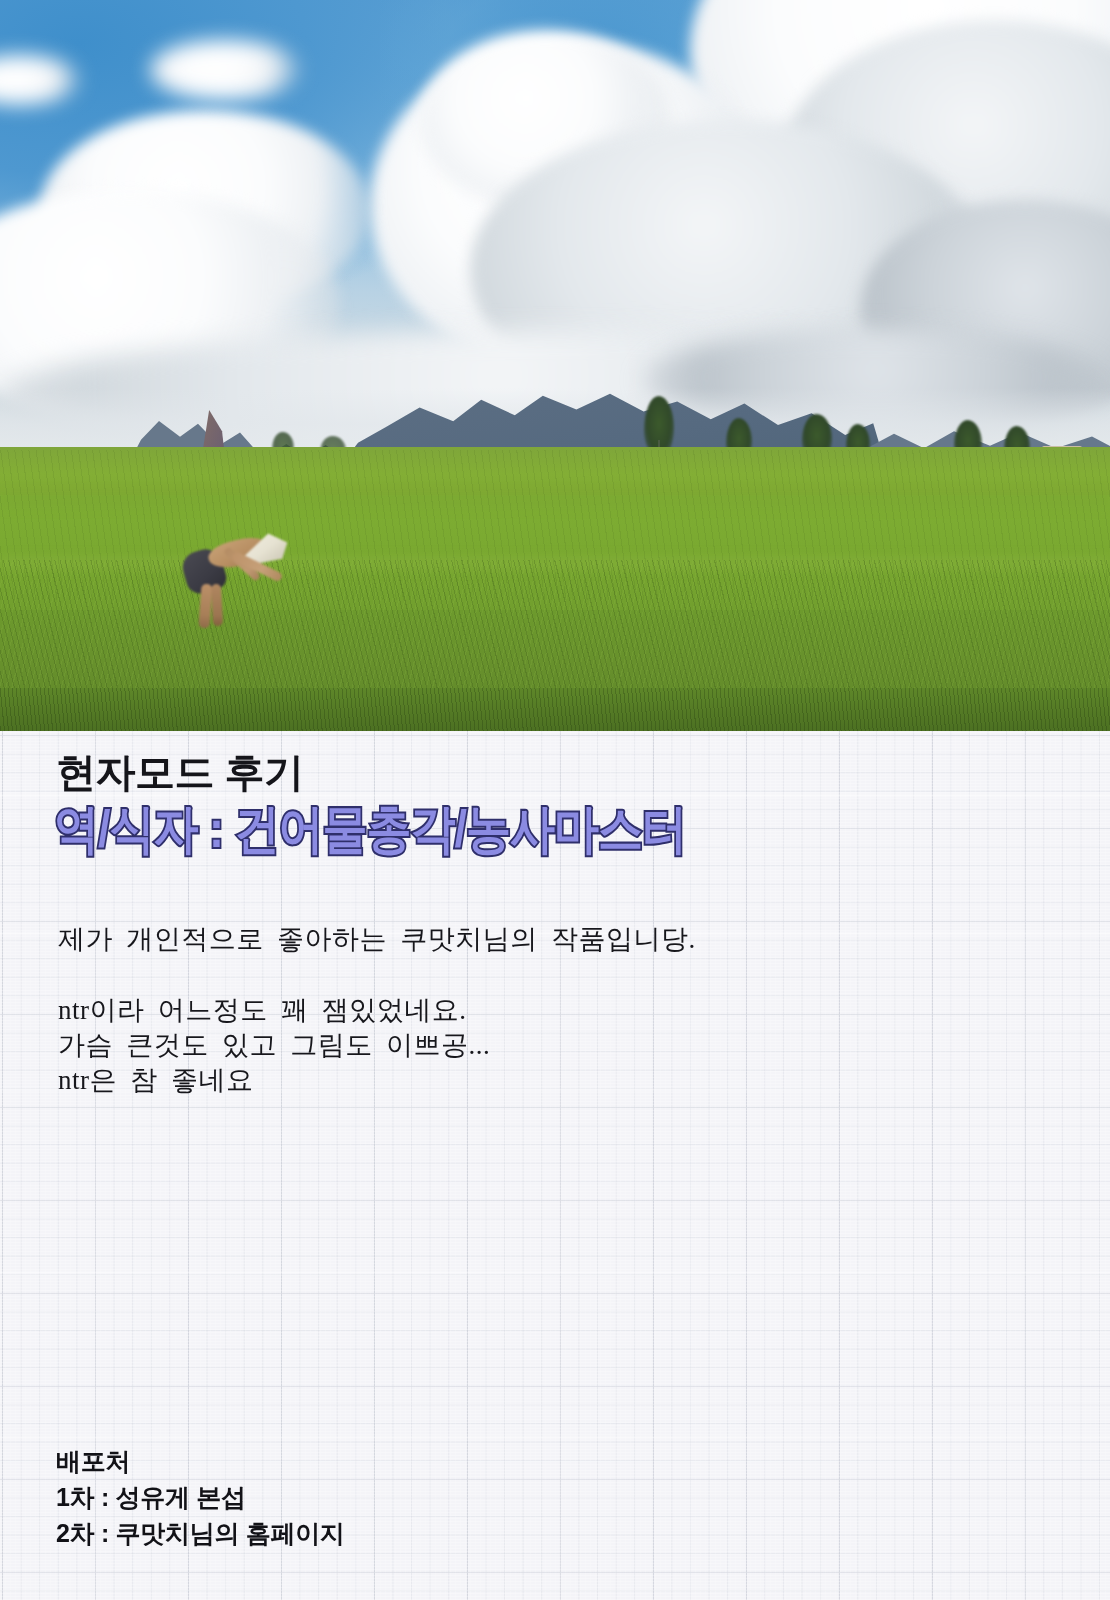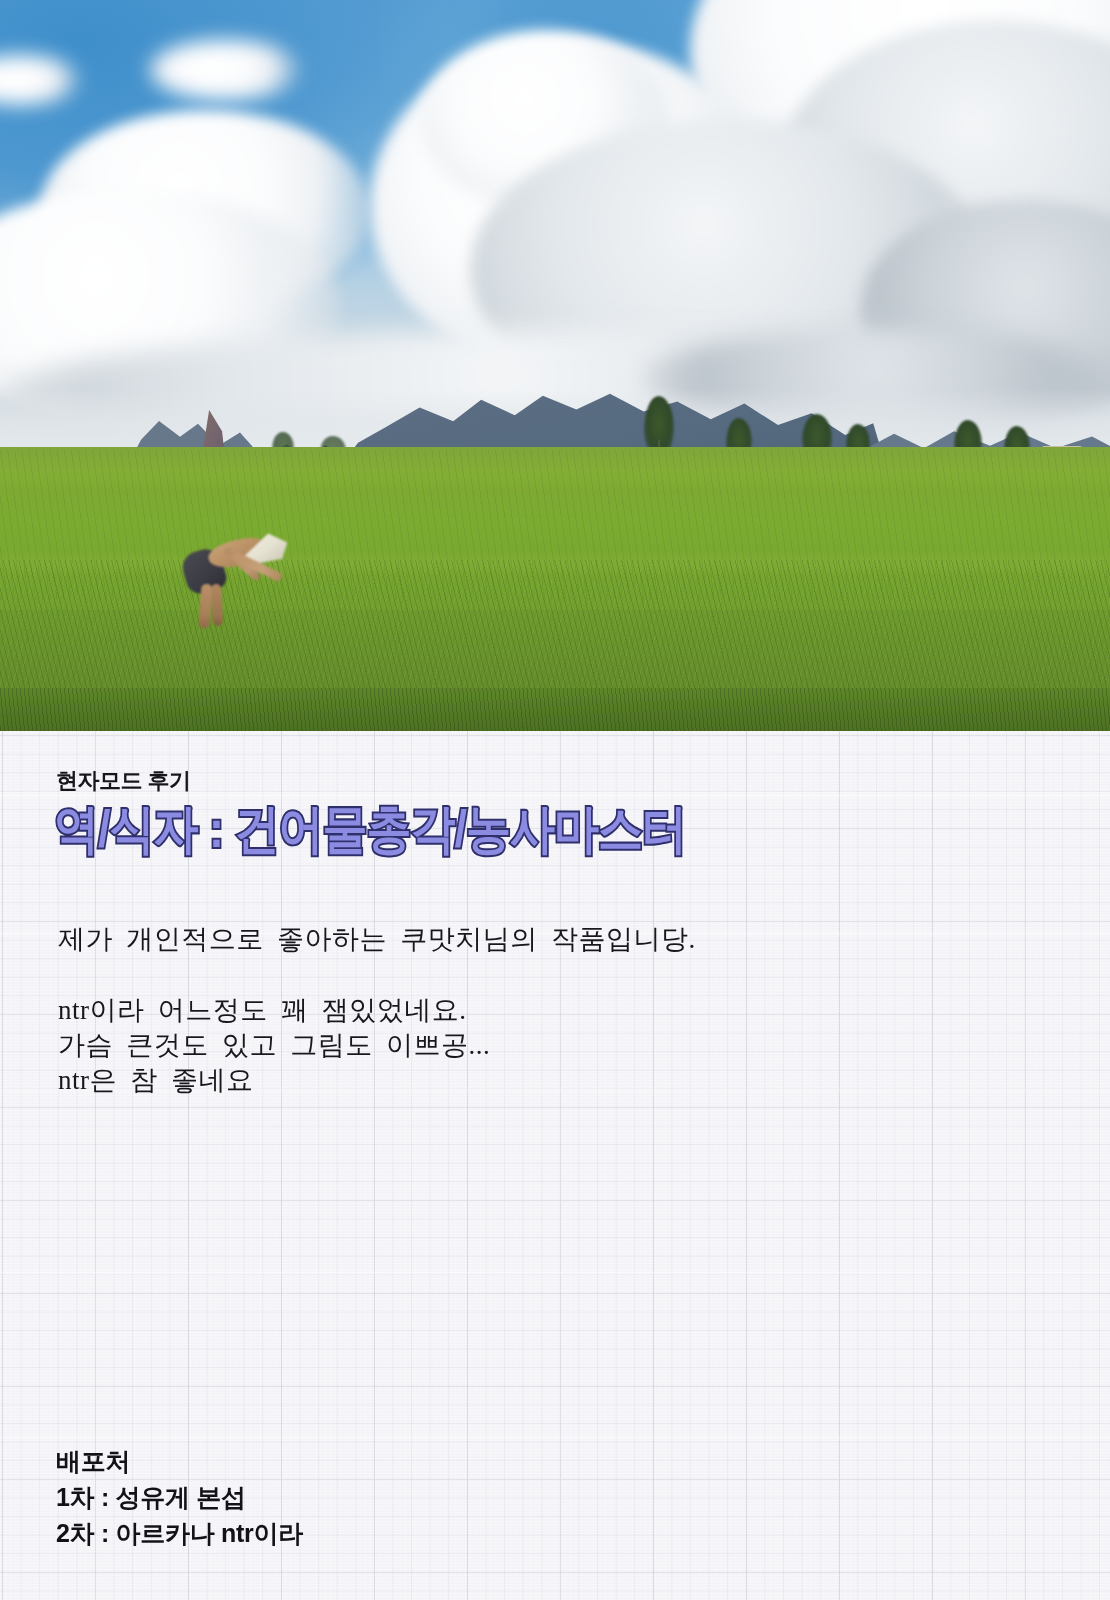--- a/index.html
+++ b/index.html
@@ -207,25 +207,24 @@
       linear-gradient(to bottom, rgba(255,255,255,0) 41%, rgba(255,255,255,0.65) 41.3%, rgba(255,255,255,0) 41.7%),
       linear-gradient(to bottom, rgba(255,255,255,0) 62%, rgba(255,255,255,0.7) 62.3%, rgba(255,255,255,0) 62.7%),
       linear-gradient(to bottom, rgba(255,255,255,0) 81%, rgba(255,255,255,0.6) 81.3%, rgba(255,255,255,0) 81.7%);
   }
 
   
   .content { position:absolute; inset:0; }
 
   #subheading {
     position:absolute; left:56px; top:14px;
-    font-size:22px; font-weight:bold;
+    font-size:40px; font-weight:bold;
     color:#15151a;
     letter-spacing:-0.5px;
     white-space:nowrap;
-    margin-top:21px;
   }
 
   #main-title {
     position:absolute; left:54px; top:64px;
     font-size:45px; font-weight:bold;
     letter-spacing:-1px;
     white-space:nowrap;
     color:#8b8be2;
     -webkit-text-stroke:3.5px #2f2f6b;
     paint-order:stroke fill;
@@ -347,17 +346,17 @@
       <div id="main-title">역/식자 : 건어물총각/농사마스터</div>
 
       <div id="body-para-2">ntr이라 어느정도 꽤 잼있었네요.
 가슴 큰것도 있고 그림도 이쁘공...
 ntr은 참 좋네요</div>
 
       <div id="body-para-1">제가 개인적으로 좋아하는 쿠맛치님의 작품입니당.</div>
 
       <div id="footer">배포처
 1차 : 성유게 본섭
-2차 : 아르카나 ntr이라</div>
+2차 : 쿠맛치님의 홈페이지</div>
     </div>
   </div>
 
 </div>
 
 </body></html>

